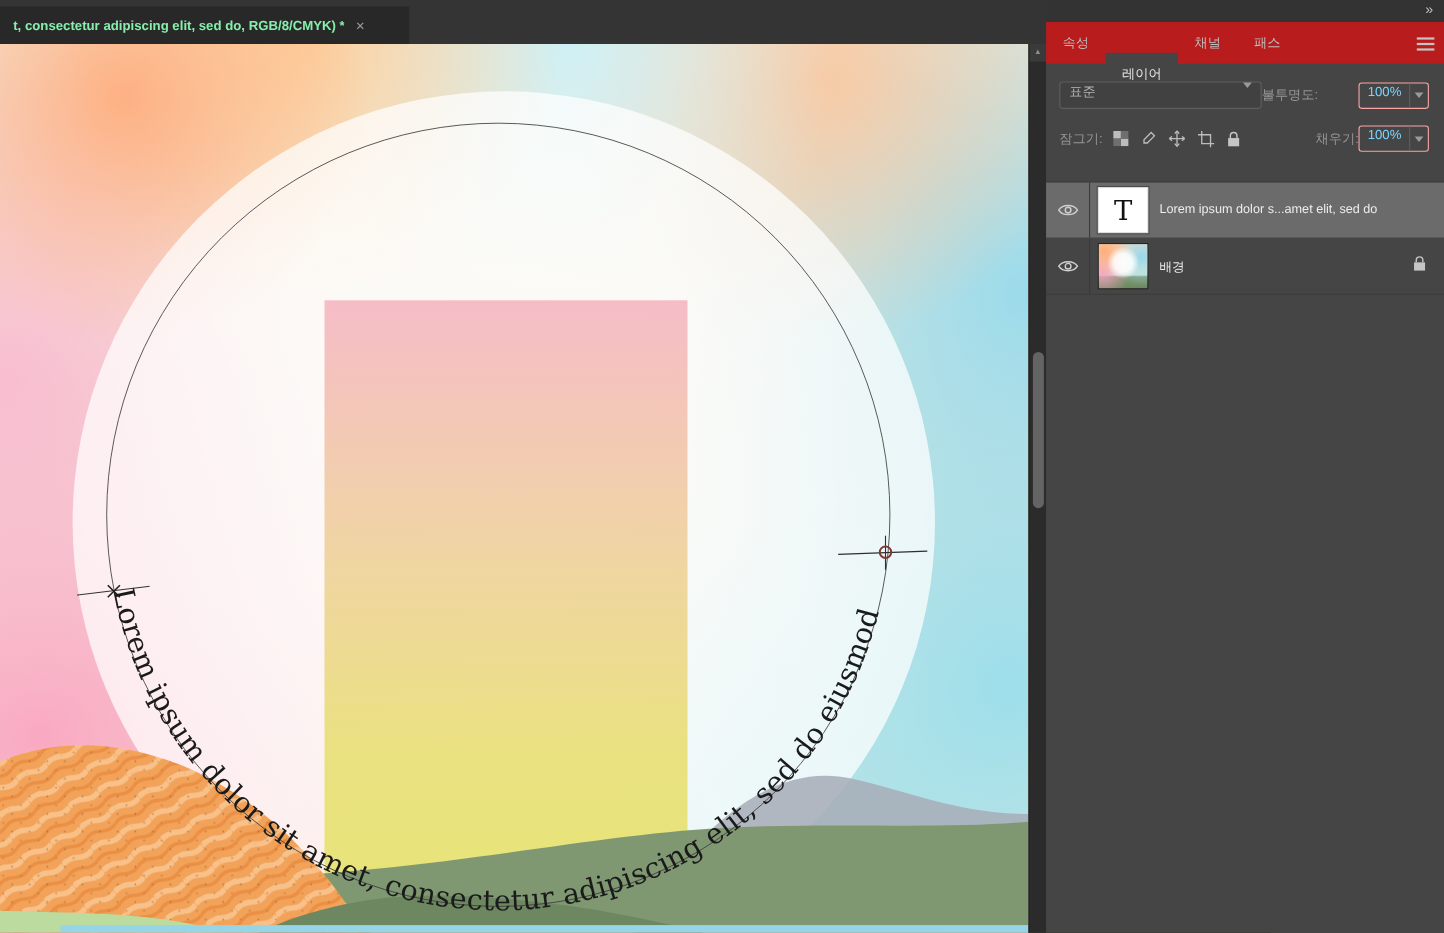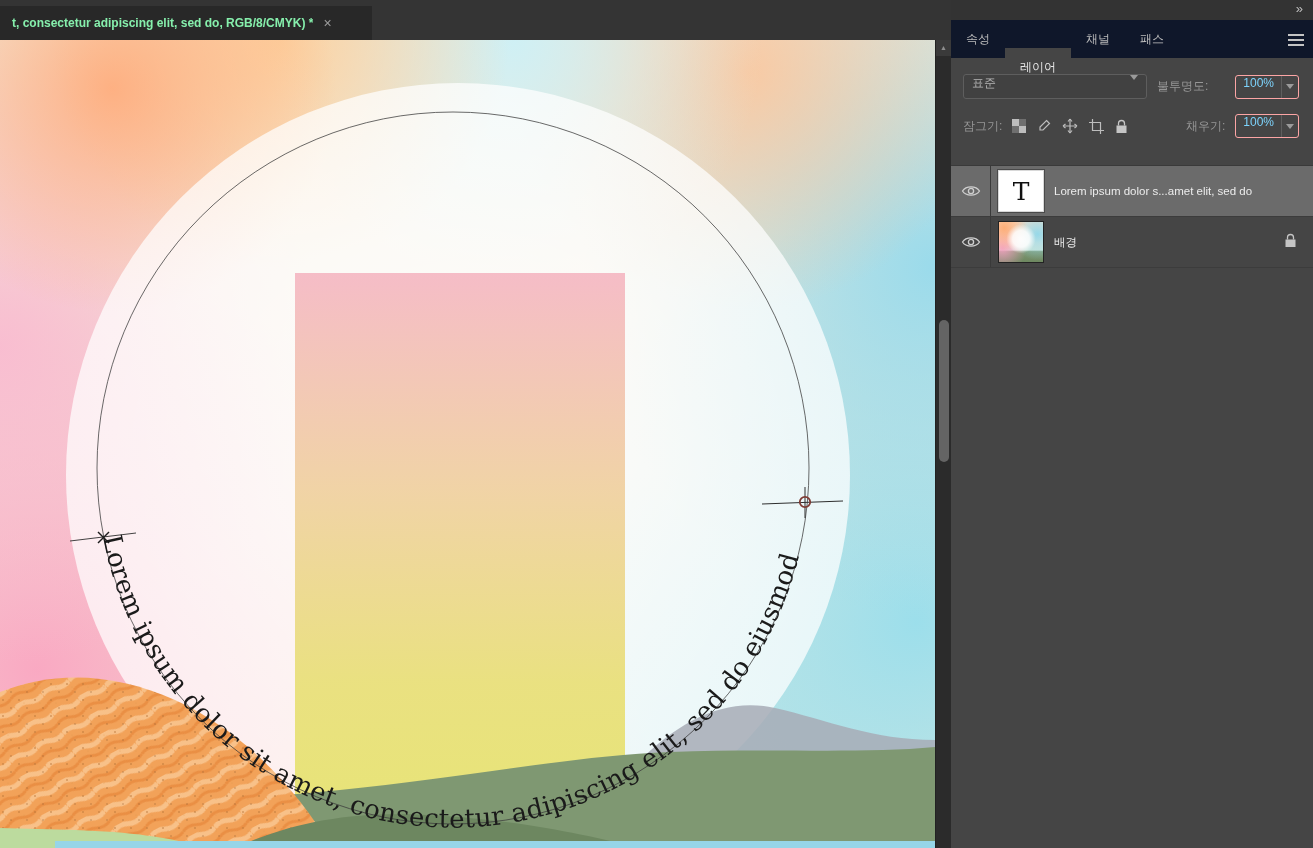--- a/index.html
+++ b/index.html
@@ -39,42 +39,42 @@
   
   .vscroll { position:absolute; left:935px; top:40px; width:16px; height:808px; background:#2b2b2b; border-left:1px solid #222; }
   .scroll-up { position:absolute; left:0; top:0; width:15px; height:16px; background:#3a3a3a;
                color:#8e8e8e; font-size:7px; text-align:center; line-height:16px; }
   .scroll-thumb { position:absolute; left:3px; top:280px; width:10px; height:142px; background:#646464; border-radius:5px; }
 
   
   .right { position:absolute; left:951px; top:0; width:362px; height:848px; background:#454545; }
   .right-top { position:absolute; top:0; left:0; right:0; height:20px; background:#333; }
   .expand { position:absolute; right:12px; top:1px; color:#bdbdbd; font-size:13px; letter-spacing:-2px; }
-  .ptabs { position:absolute; top:20px; left:0; right:0; height:38px; background:#0f172a; display:flex; }
+  .ptabs { position:absolute; top:20px; left:0; right:0; height:38px; background:#b91c1c; display:flex; }
   .ptab { padding:0 15px; line-height:38px; font-size:12px; color:#bdbdbd; }
   .ptab.active { background:#454545; color:#e6e6e6;margin-top:28px; }
   .pmenu { position:absolute; right:9px; top:34px; width:16px; }
   .pmenu i { display:block; height:2px; background:#c4c4c4; margin-bottom:3px; }
 
   .controls { position:absolute; top:58px; left:0; right:0; }
   .ctrl-row { display:flex; align-items:center; padding:0 14px 0 12px; }
   .ctrl-row.blend { margin-top:16px; }
   .ctrl-row.lock  { margin-top:15px; }
   .plabel { color:#979797; font-size:12px; white-space:nowrap; }
   .dd { width:184px; height:25px; border:1px solid #5e5e5e; border-radius:3px; background:#414141;
         display:flex; align-items:flex-start; justify-content:space-between; padding:0 8px; color:#b6b6b6; font-size:12px; }
   .numbox { display:flex; height:24px; border:1px solid #fca5a5; border-radius:3px;
             color:#7dd3fc; font-size:12px; background:#454545; }
   .numbox .v { padding:0 7px; }
   .numbox .c { border-left:1px solid #5e5e5e; width:17px; height:100%; display:flex; align-items:center; justify-content:center; }
   .chev { width:0; height:0; border-left:4px solid transparent; border-right:4px solid transparent; border-top:5px solid #9a9a9a; }
   .lockicons { display:flex; align-items:center; gap:11px; margin-left:10px; }
   .lockicons .ic { display:flex; align-items:center; justify-content:center; }
   .ml-auto { margin-left:auto; }
-  .gap10 { margin-left:10px; }
+  .gap10 { }
 
   
   .layers { position:absolute; top:165px; left:0; right:0; border-top:1px solid #3a3a3a; }
   .lrow { height:51px; display:flex; align-items:center; border-bottom:1px solid #3c3c3c; }
   .lrow.sel { background:#6b6b6b; }
   .eyebox { width:40px; height:100%; display:flex; align-items:center; justify-content:center; border-right:1px solid #3a3a3a; }
   .thumb { width:44px; height:40px; margin:0 11px 0 8px; flex:none; }
   .tthumb { background:#fff; display:flex; align-items:center; justify-content:center;
             font-family:"DejaVu Serif", serif; font-size:25px; color:#111;
             box-shadow:0 0 0 1px #d8d8d8, 0 0 0 2px #4a4a4a; }

